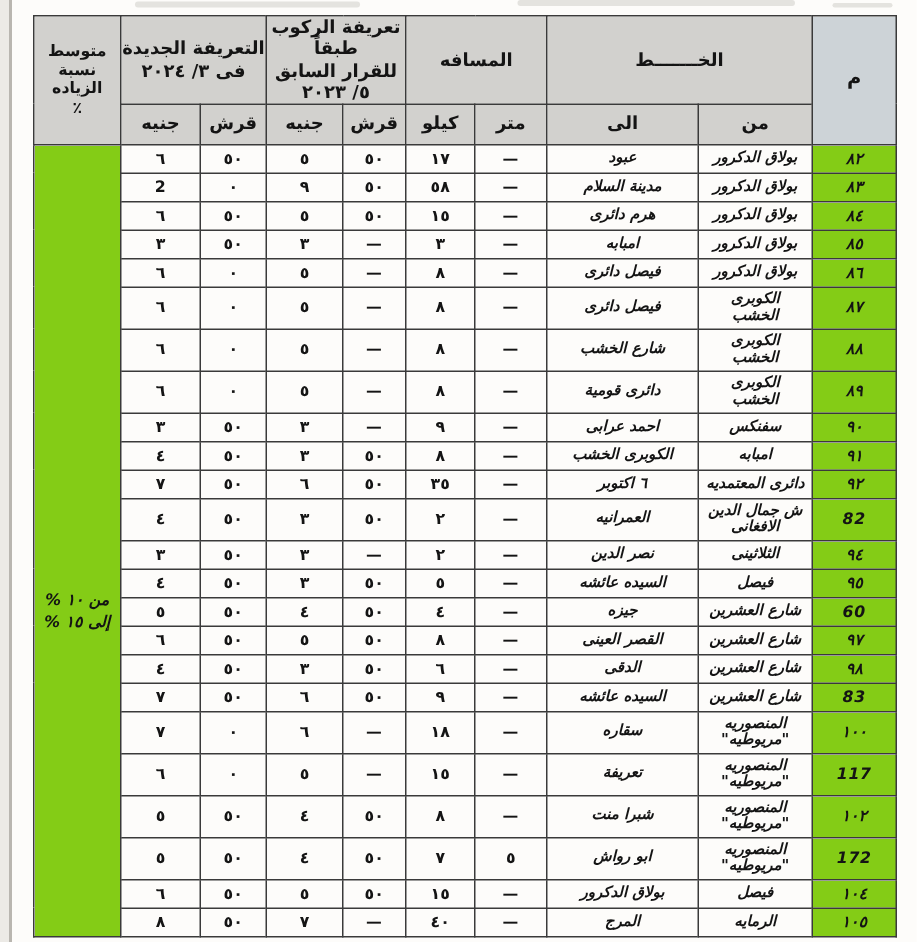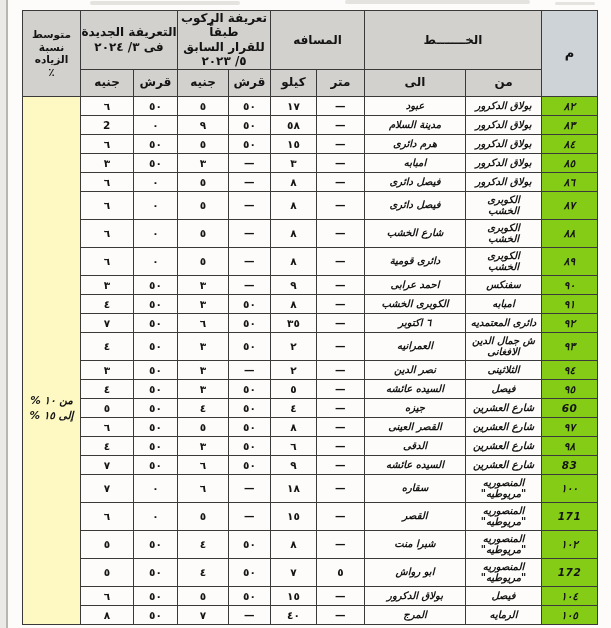--- a/index.html
+++ b/index.html
@@ -58,21 +58,21 @@
   th.serial-h { background: #cdd3d7; font-size: 13px; }
   th.avg-h { font-size: 10.5px; }
   tbody tr { height: 19px; }
   tbody tr.tall { height: 28px; }
   td { font-size: 10px; font-weight: bold; background: #fdfcfa; }
   td.serial { background: #84cc16; font-size: 10.5px; font-style: italic; }
   td.name { font-style: italic; font-size: 10px; line-height: 1.15; }
   td.num { font-size: 10.5px; letter-spacing: 0.5px; }
   td.avg {
     vertical-align: top;
-    background: #fef9c3;
+    background: #84cc16;
   }
   .avg-note {
     padding-top: 296px;
     font-weight: bold;
     font-style: italic;
     font-size: 10.5px;
     line-height: 1.5;
     white-space: pre-line;
   }
 </style>
@@ -245,21 +245,21 @@
           <td class="name">دائرى المعتمديه</td>
           <td class="name">٦ اكتوبر</td>
           <td class="num">—</td>
           <td class="num">٣٥</td>
           <td class="num">٥٠</td>
           <td class="num">٦</td>
           <td class="num">٥٠</td>
           <td class="num">٧</td>
         </tr>
         <tr class="tall">
-          <td class="serial num">٩٣</td>
+          <td class="serial num">82</td>
           <td class="name">ش جمال الدين
 الافغانى</td>
           <td class="name">العمرانيه</td>
           <td class="num">—</td>
           <td class="num">٢</td>
           <td class="num">٥٠</td>
           <td class="num">٣</td>
           <td class="num">٥٠</td>
           <td class="num">٤</td>
         </tr>
@@ -335,24 +335,24 @@
 "مريوطيه"</td>
           <td class="name">سقاره</td>
           <td class="num">—</td>
           <td class="num">١٨</td>
           <td class="num">—</td>
           <td class="num">٦</td>
           <td class="num">٠</td>
           <td class="num">٧</td>
         </tr>
         <tr class="tall">
-          <td class="serial num">171</td>
+          <td class="serial num">117</td>
           <td class="name">المنصوريه
 "مريوطيه"</td>
-          <td class="name">القصر</td>
+          <td class="name">تعريفة</td>
           <td class="num">—</td>
           <td class="num">١٥</td>
           <td class="num">—</td>
           <td class="num">٥</td>
           <td class="num">٠</td>
           <td class="num">٦</td>
         </tr>
         <tr class="tall">
           <td class="serial num">١٠٢</td>
           <td class="name">المنصوريه

